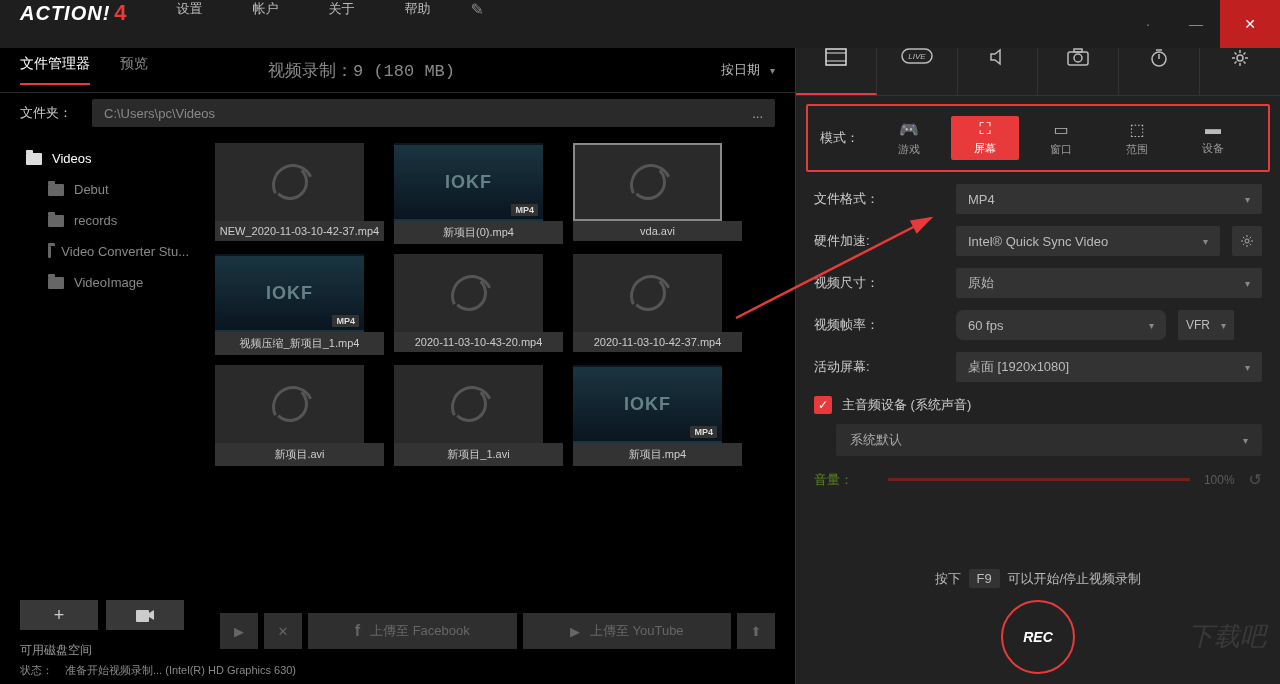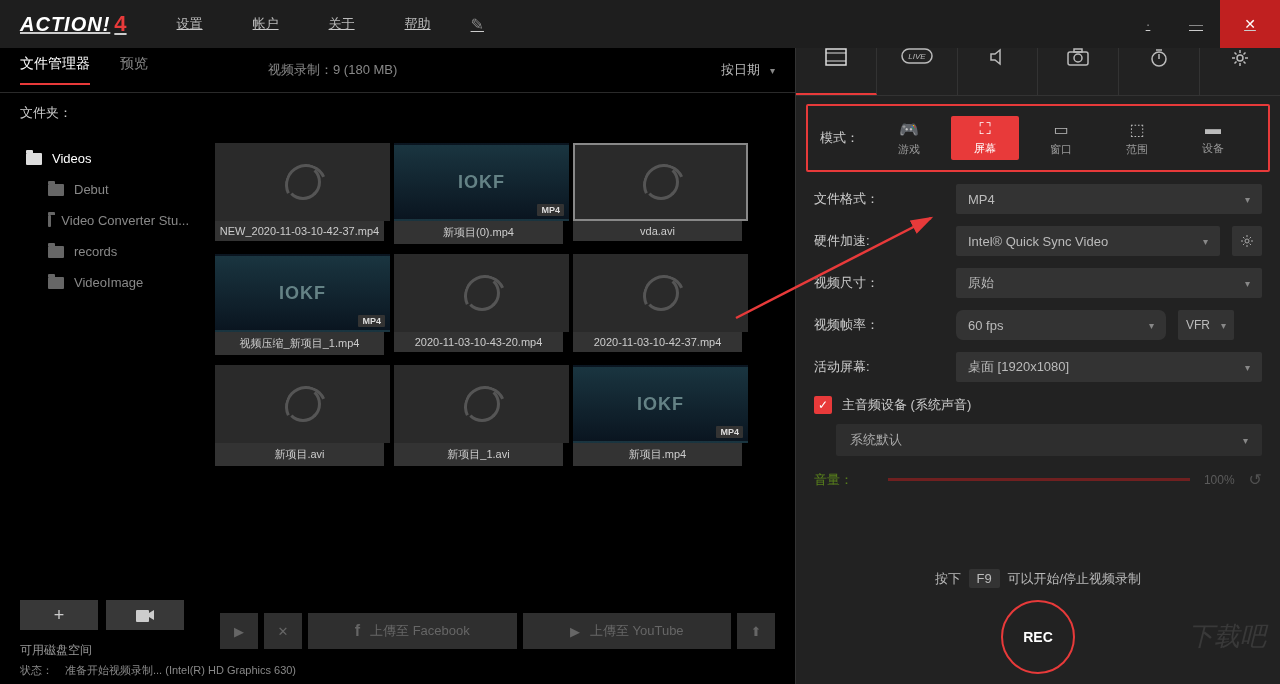--- a/index.html
+++ b/index.html
@@ -1,49 +1,49 @@
 <!DOCTYPE html>
 <html><head>
 <meta charset="utf-8">
 <style>
 *{margin:0;padding:0;box-sizing:border-box;font-family:"Microsoft YaHei",Arial,sans-serif;}
 body{background:#1a1a1a;color:#ccc;width:1280px;height:684px;overflow:hidden;font-size:13px;user-select:none;}
-.titlebar{height:48px;background:#1e1e1e;display:flex;align-items:center;padding:0 0 0 20px;text-decoration:underline;}
+.titlebar{height:48px;background:#1e1e1e;display:flex;align-items:flex-start;padding:0 0 0 20px;}
 .logo{display:flex;align-items:center;margin-right:50px;}
 .logo-text{font-size:20px;font-weight:bold;color:#fff;font-style:italic;letter-spacing:1px;}
 .logo-four{color:#e83a3a;font-size:22px;font-weight:bold;margin-left:4px;}
 .top-menu{display:flex;gap:50px;}
 .top-menu-item{color:#bbb;cursor:pointer;font-size:13px;}
 .brush-icon{margin-left:40px;color:#888;font-size:16px;}
 .window-controls{margin-left:auto;display:flex;}
 .win-btn{width:48px;height:48px;display:flex;align-items:center;justify-content:center;color:#888;cursor:pointer;font-size:14px;}
 .win-close{background:#c02020;color:#fff;width:60px;}
 .main{display:flex;height:636px;}
 .left-panel{width:795px;background:#000000;display:flex;flex-direction:column;}
 .left-header{height:45px;display:flex;align-items:center;padding:0 20px;border-bottom:1px solid #2a2a2a;}
 .left-tabs{display:flex;gap:30px;}
 .left-tab{color:#888;padding-bottom:10px;cursor:pointer;font-size:14px;}
 .left-tab.active{color:#fff;border-bottom:2px solid #e83a3a;}
-.rec-info{color:#888;margin-left:120px;font-size:13px;}
+.rec-info{color:#888;margin-left:120px;font-size:17px;font-family:Liberation Mono, monospace;}
 .sort-control{margin-left:auto;display:flex;align-items:center;gap:10px;color:#bbb;cursor:pointer;}
 .chev{font-size:10px;color:#888;}
 .folder-row{height:40px;display:flex;align-items:center;padding:0 20px;gap:20px;}
 .folder-label{color:#ccc;font-size:13px;}
 .folder-input{flex:1;background:#2a2a2a;height:28px;padding:0 12px;color:#888;border-radius:2px;display:flex;align-items:center;justify-content:space-between;cursor:pointer;}
 .left-content{flex:1;display:flex;padding:10px 20px 0 20px;gap:20px;overflow:hidden;}
 .folder-tree{width:175px;}
 .tree-item{display:flex;align-items:center;gap:10px;padding:8px 6px;color:#888;cursor:pointer;font-size:13px;white-space:nowrap;overflow:hidden;text-overflow:ellipsis;}
 .tree-item.root{color:#fff;}
 .folder-ico{width:16px;height:12px;display:inline-block;background:#666;border-radius:1px;position:relative;}
 .folder-ico.root{background:#ddd;}
 .folder-ico::before{content:'';position:absolute;top:-3px;left:0;width:7px;height:3px;background:inherit;border-radius:1px 1px 0 0;}
 .tree-child{padding-left:28px;}
 .thumbs{flex:1;display:flex;flex-wrap:wrap;gap:10px;align-content:flex-start;}
 .thumb{width:169px;cursor:pointer;}
-.thumb-img{width:175px;height:78px;background:#2a2a2a;display:flex;align-items:center;justify-content:center;position:relative;border:2px solid transparent;}
+.thumb-img{width:149px;height:78px;background:#2a2a2a;display:flex;align-items:center;justify-content:center;position:relative;border:2px solid transparent;}
 .thumb.selected .thumb-img{border:2px solid #888;}
 .thumb-img.joker{background:linear-gradient(180deg,#1a3540 0%,#0a1520 100%);}
 .joker-txt{color:#8aa;font-weight:bold;font-size:18px;letter-spacing:1px;opacity:0.7;}
 .spinner{width:36px;height:36px;border:3px solid #555;border-radius:50%;border-top-color:transparent;border-left-color:transparent;position:relative;}
 .spinner::after{content:'';width:36px;height:36px;border:3px solid #555;border-radius:50%;position:absolute;border-bottom-color:transparent;border-right-color:transparent;top:-3px;left:-3px;transform:rotate(20deg);}
 .badge{position:absolute;bottom:3px;right:3px;background:#333;color:#ddd;font-size:9px;padding:1px 4px;border-radius:1px;font-weight:bold;}
 .thumb-name{background:#333;color:#ccc;font-size:11px;text-align:center;padding:4px 2px;white-space:nowrap;overflow:hidden;text-overflow:ellipsis;}
 .left-bottom{padding:10px 20px 8px 20px;}
 .lb-buttons{display:flex;gap:8px;margin-bottom:12px;}
 .lb-btn{width:78px;height:30px;background:#383838;display:flex;align-items:center;justify-content:center;color:#ccc;cursor:pointer;font-size:18px;}
@@ -82,21 +82,21 @@
 .audio-select{margin-left:22px;background:#2e2e2e;height:32px;display:flex;align-items:center;justify-content:space-between;padding:0 14px;color:#aaa;cursor:pointer;border-radius:2px;margin-bottom:14px;}
 .vol-row{display:flex;align-items:center;gap:14px;opacity:0.55;}
 .vol-label{color:#84cc16;width:60px;}
 .vol-slider{flex:1;height:3px;background:#3a3a3a;position:relative;cursor:pointer;}
 .vol-fill{height:3px;background:#b02020;width:100%;}
 .vol-val{color:#888;font-size:12px;}
 .reset-ico{color:#777;cursor:pointer;font-size:16px;}
 .rec-section{text-align:center;padding:10px 0;}
 .hotkey-text{color:#bbb;font-size:13px;margin-bottom:12px;}
 .key{background:#333;padding:2px 8px;border-radius:2px;margin:0 4px;}
-.rec-btn{width:74px;height:74px;border:2px solid #e83a3a;border-radius:50%;display:inline-flex;align-items:center;justify-content:center;color:#fff;font-weight:bold;font-size:14px;cursor:pointer;}
+.rec-btn{width:74px;height:74px;border:2px solid #e83a3a;border-radius:50%;display:inline-flex;align-items:center;justify-content:center;color:#fff;font-weight:bold;font-size:14px;cursor:pointer;font-style:italic;}
 .arrow-annot{position:absolute;pointer-events:none;}
 .watermark{position:absolute;right:14px;bottom:30px;color:#555;font-size:26px;font-style:italic;opacity:0.45;font-family:"STKaiti",serif;}
 svg{display:block;}
 </style>
 </head>
 <body>
 
 <div class="titlebar">
   <div class="logo">
     <span class="logo-text">ACTION!</span>
@@ -126,40 +126,44 @@
       </div>
       <span class="rec-info">视频录制：9 (180 MB)</span>
       <div class="sort-control">
         <span>按日期</span>
         <span class="chev">▾</span>
       </div>
     </div>
 
     <div class="folder-row">
       <span class="folder-label">文件夹：</span>
+      <div class="folder-input">
+        <span>C:\Users\pc\Videos</span>
+        <span style="color:#aaa">...</span>
+      </div>
     </div>
 
     <div class="left-content">
       <div class="folder-tree">
         <div class="tree-item root">
           <span class="folder-ico root"></span>
           <span>Videos</span>
         </div>
         <div id="tree-children">
             <div class="tree-item tree-child">
               <span class="folder-ico"></span>
               <span>Debut</span>
             </div>
             <div class="tree-item tree-child">
               <span class="folder-ico"></span>
-              <span>Video Converter Stu...</span>
+              <span>records</span>
             </div>
             <div class="tree-item tree-child">
               <span class="folder-ico"></span>
-              <span>records</span>
+              <span>Video Converter Stu...</span>
             </div>
             <div class="tree-item tree-child">
               <span class="folder-ico"></span>
               <span>VideoImage</span>
             </div>
           </div>
       </div>
       <div class="thumbs" id="thumbs">
           <div class="thumb">
             <div class="thumb-img">

